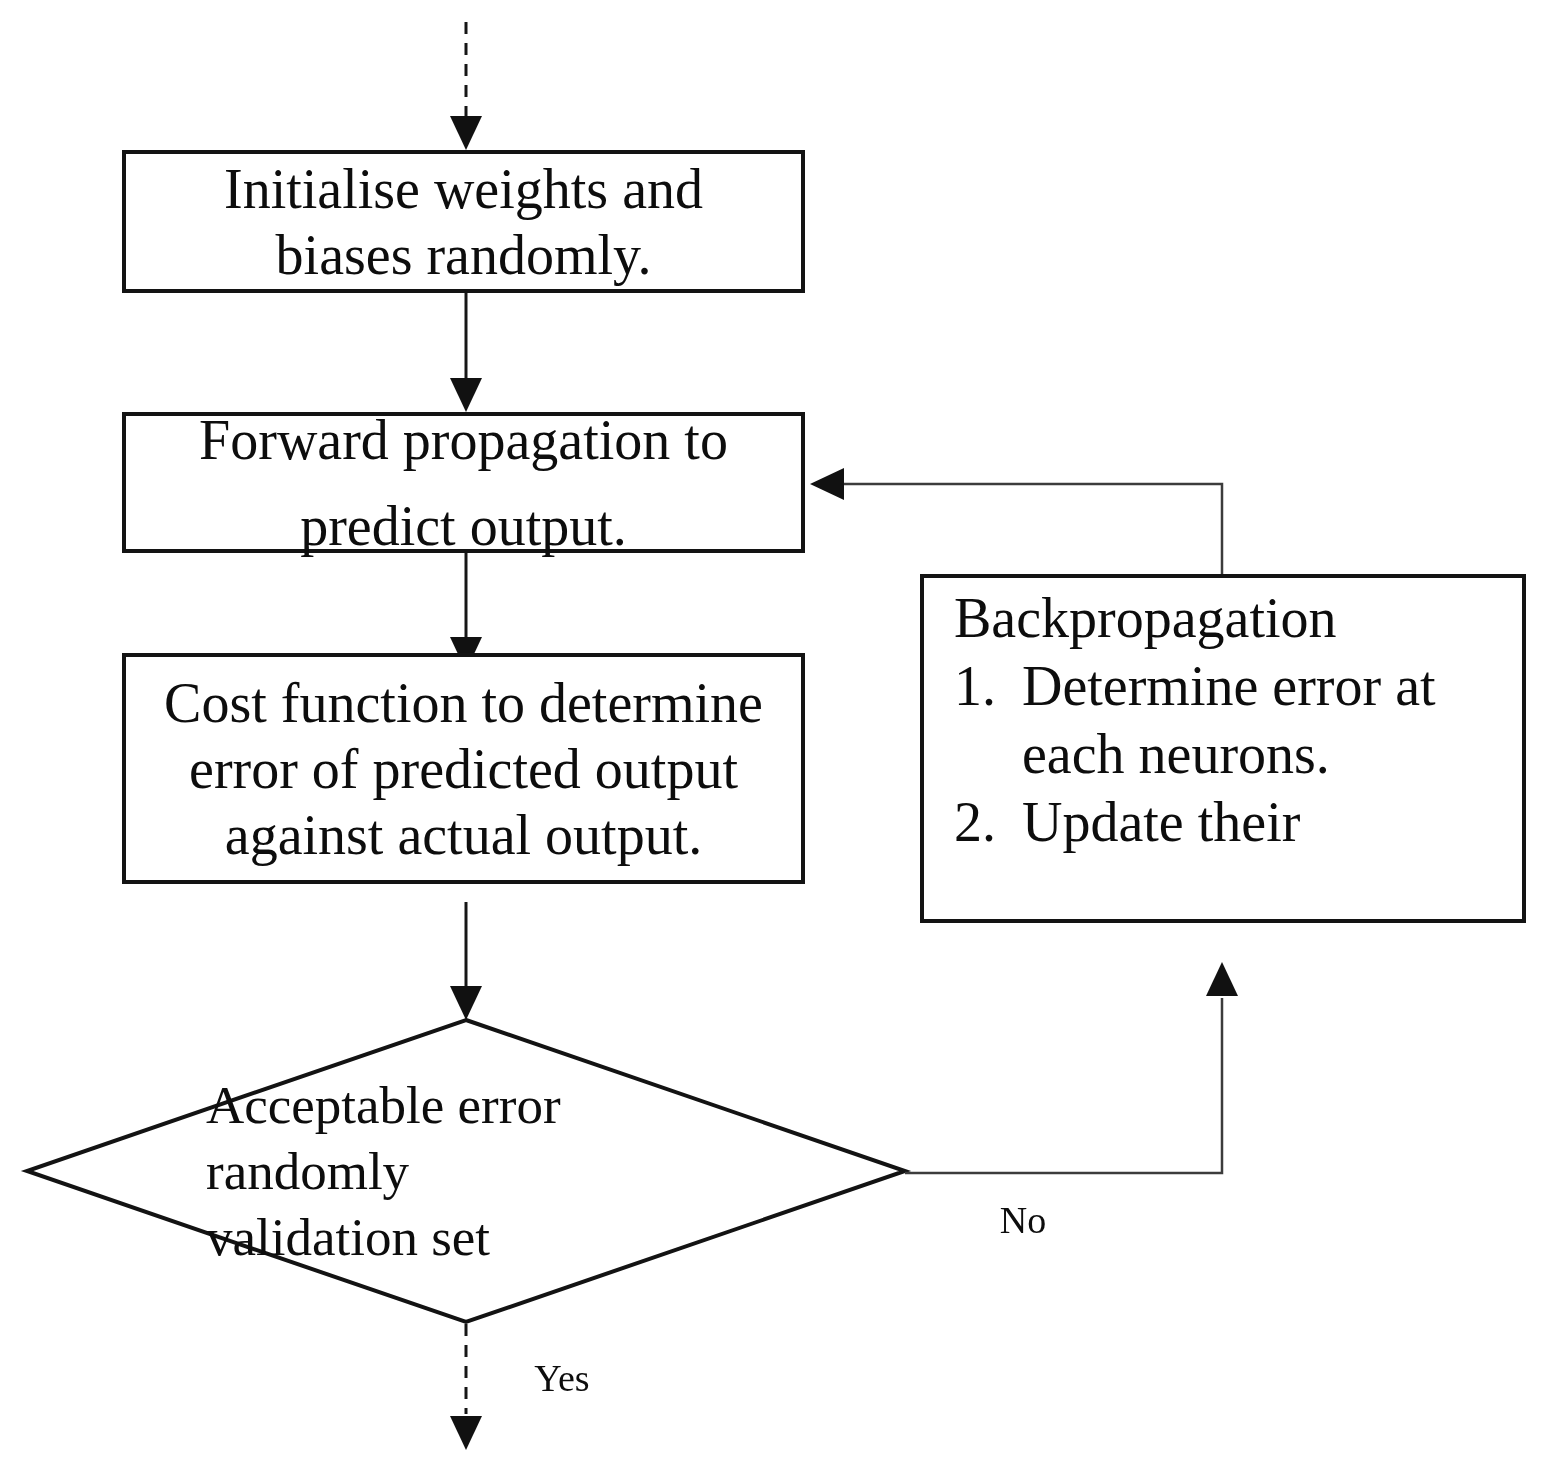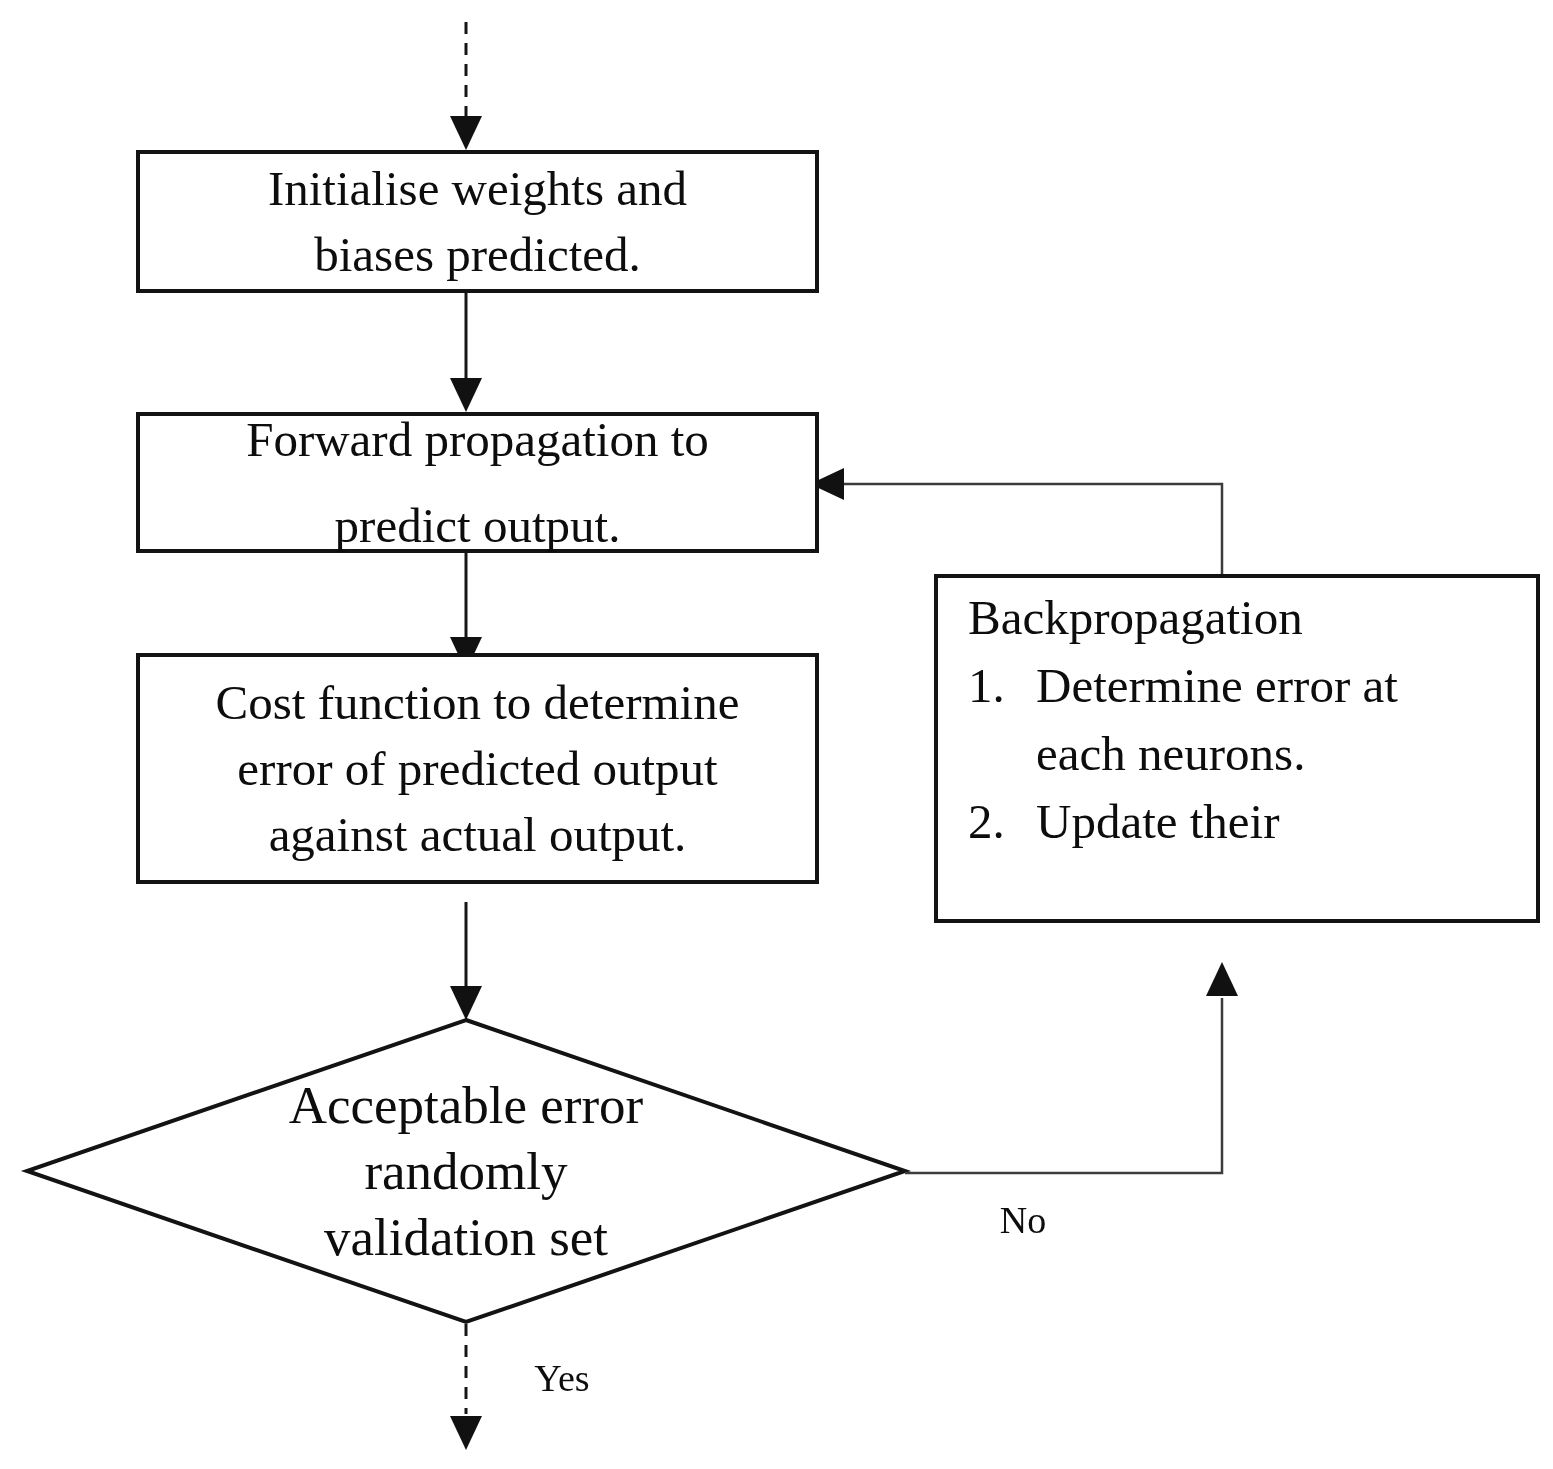--- a/index.html
+++ b/index.html
@@ -26,42 +26,40 @@
   .node-box {
     position: absolute;
     box-sizing: border-box;
     border: 4px solid #131313;
     background: #ffffff;
     display: flex;
     flex-direction: column;
     justify-content: center;
     align-items: center;
     text-align: center;
-    font-size: 49px;
+    font-size: 56px;
     line-height: 66px;
     white-space: nowrap;
-    margin-left: 14px;
   }
   #node-initialise { left: 122px; top: 150px; width: 683px; height: 143px; }
   #node-forward    { left: 122px; top: 412px; width: 683px; height: 141px; gap: 20px; }
   #node-cost       { left: 122px; top: 653px; width: 683px; height: 231px; }
   #node-backpropagation {
     left: 920px; top: 574px; width: 606px; height: 349px;
     justify-content: flex-start;
     align-items: flex-start;
     text-align: left;
     padding: 6px 6px 0 30px;
     line-height: 68px;
   }
   .list-item { display: flex; }
   .list-number { width: 68px; flex: 0 0 68px; }
   #decision-label {
     position: absolute;
     left: 206px; top: 1072px; width: 520px;
-    text-align: center;
     font-size: 53px;
     line-height: 66px;
     white-space: nowrap;
   }
   .edge-label {
     position: absolute;
     font-size: 38px;
     line-height: 56px;
     width: 120px;
     text-align: center;
@@ -101,21 +99,21 @@
 
     <polyline class="thin-line" points="905,1173 1222,1173 1222,998"></polyline>
     <polygon class="arrowhead" points="1222,962 1206,996 1238,996"></polygon>
 
     <polyline class="thin-line" points="1222,610 1222,484 842,484"></polyline>
     <polygon class="arrowhead" points="810,484 844,468 844,500"></polygon>
   </svg>
 
   <div id="node-initialise" class="node-box">
     <div>Initialise weights and</div>
-    <div>biases predicted.</div>
+    <div>biases randomly.</div>
   </div>
 
   <div id="node-forward" class="node-box">
     <div>Forward propagation to</div>
     <div>predict output.</div>
   </div>
 
   <div id="node-cost" class="node-box">
     <div>Cost function to determine</div>
     <div>error of predicted output</div>

